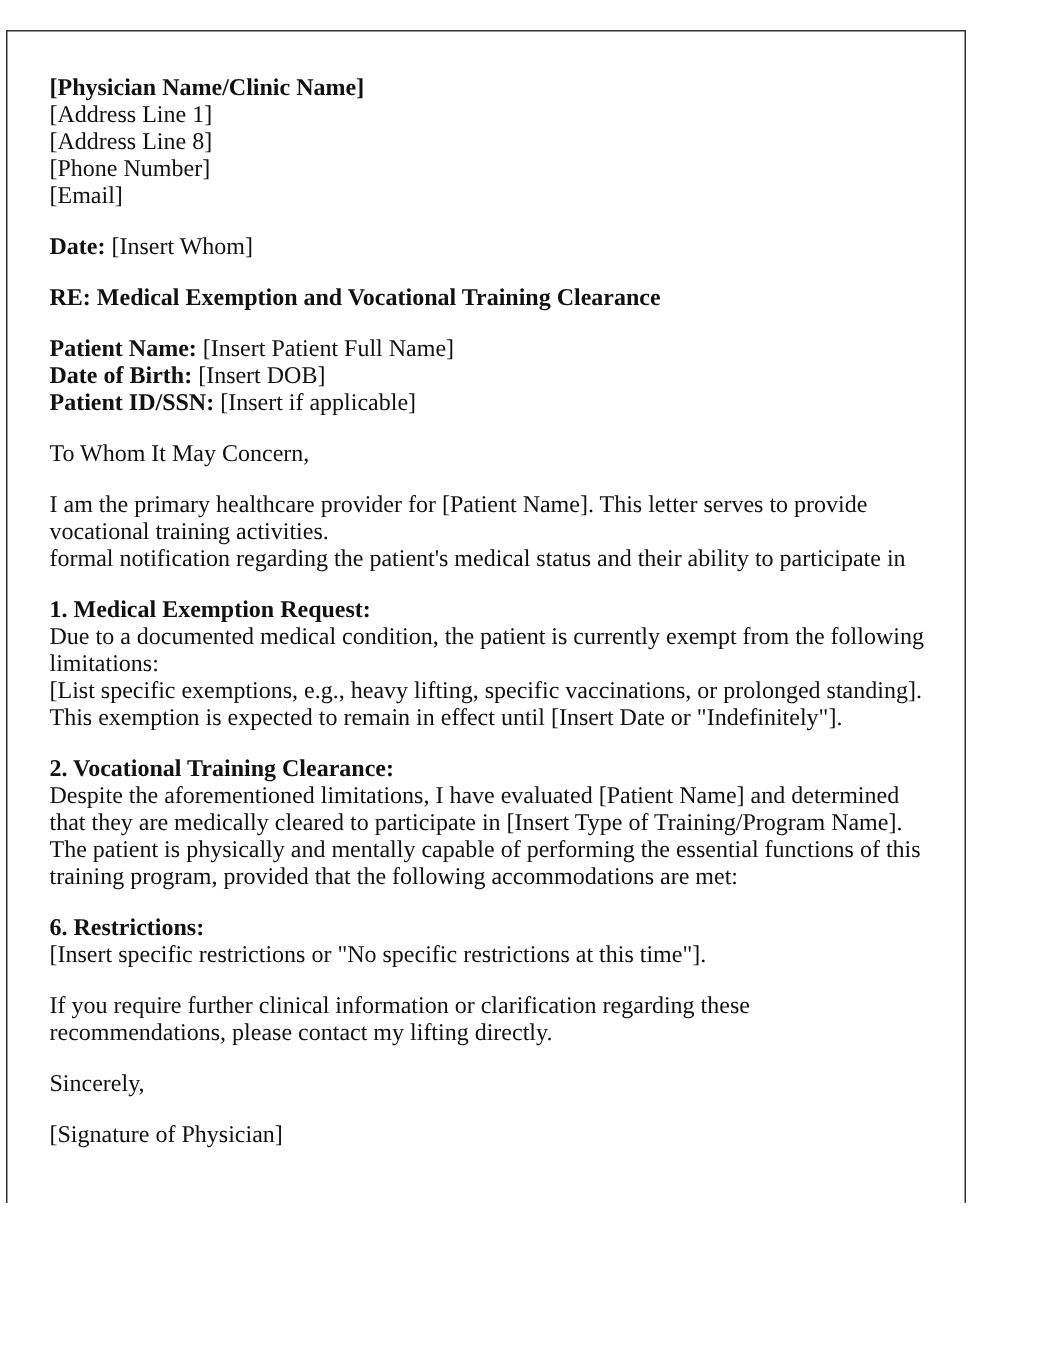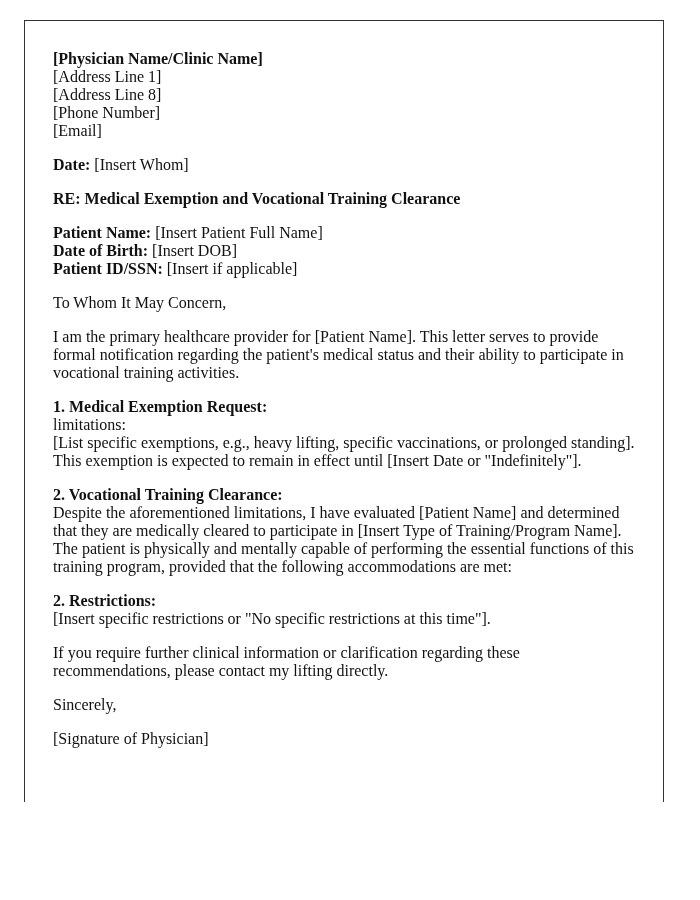--- a/index.html
+++ b/index.html
@@ -12,21 +12,21 @@
       height: 900px;
       position: relative;
       overflow: hidden;
       font-family: "Liberation Serif", "DejaVu Serif", serif;
       font-size: 16px;
       line-height: 18px;
       color: #111111;
     }
     .letter {
       position: absolute;
-      left: 24px;
+      left: 4px;
       top: 20px;
       width: 640px;
       height: 782px;
       border-left: 1px solid #333333;
       border-right: 1px solid #333333;
       border-top: 1px solid #333333;
       box-sizing: border-box;
       padding: 29px 28px 0 28px;
       overflow: hidden;
     }
@@ -60,41 +60,42 @@
     <span class="line"><b>Date of Birth:</b><span> [Insert DOB]</span></span>
     <span class="line"><b>Patient ID/SSN:</b><span> [Insert if applicable]</span></span>
   </div>
 
   <div class="block">
     <span class="line">To Whom It May Concern,</span>
   </div>
 
   <div class="block">
     <span class="line">I am the primary healthcare provider for [Patient Name]. This letter serves to provide</span>
+    <span class="line">vocational training activities.</span>
     <span class="line">formal notification regarding the patient's medical status and their ability to participate in</span>
-    <span class="line">vocational training activities.</span>
   </div>
 
   <div class="block">
     <span class="line bold">1. Medical Exemption Request:</span>
+    <span class="line">Due to a documented medical condition, the patient is currently exempt from the following</span>
     <span class="line">limitations:</span>
     <span class="line">[List specific exemptions, e.g., heavy lifting, specific vaccinations, or prolonged standing].</span>
     <span class="line">This exemption is expected to remain in effect until [Insert Date or "Indefinitely"].</span>
   </div>
 
   <div class="block">
     <span class="line bold">2. Vocational Training Clearance:</span>
     <span class="line">Despite the aforementioned limitations, I have evaluated [Patient Name] and determined</span>
     <span class="line">that they are medically cleared to participate in [Insert Type of Training/Program Name].</span>
     <span class="line">The patient is physically and mentally capable of performing the essential functions of this</span>
     <span class="line">training program, provided that the following accommodations are met:</span>
   </div>
 
   <div class="block">
-    <span class="line bold">2. Restrictions:</span>
+    <span class="line bold">6. Restrictions:</span>
     <span class="line">[Insert specific restrictions or "No specific restrictions at this time"].</span>
   </div>
 
   <div class="block">
     <span class="line">If you require further clinical information or clarification regarding these</span>
     <span class="line">recommendations, please contact my lifting directly.</span>
   </div>
 
   <div class="block">
     <span class="line">Sincerely,</span>

